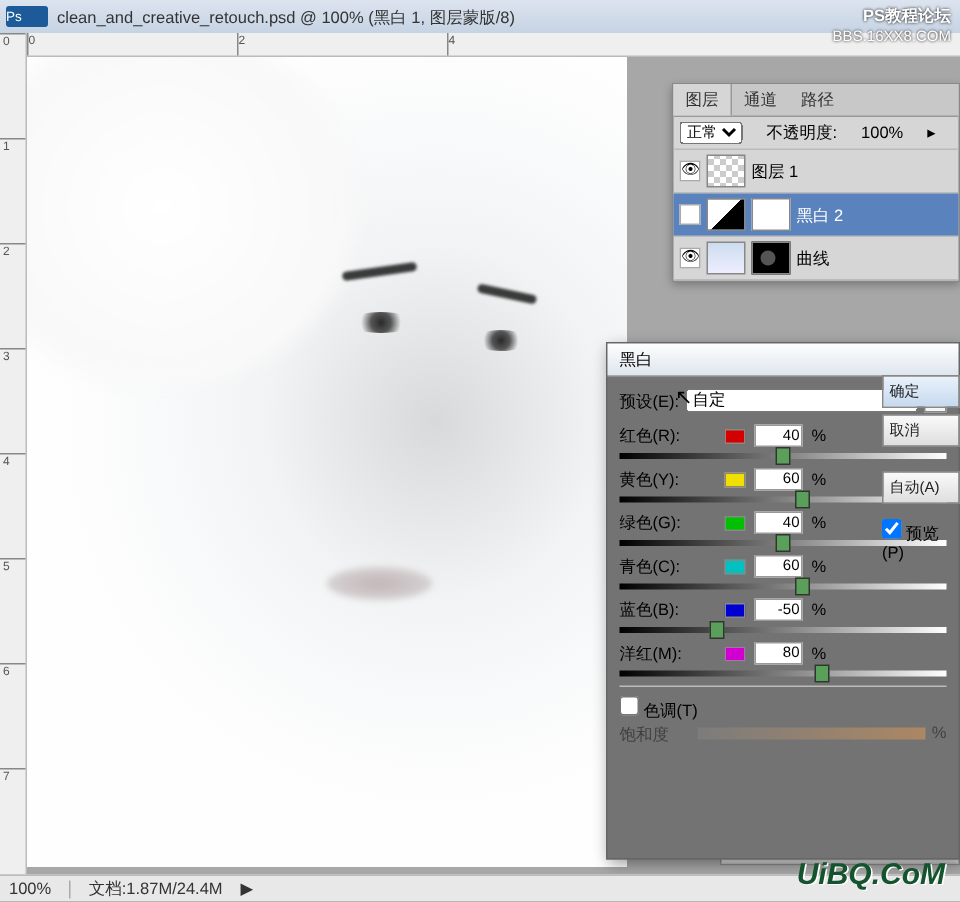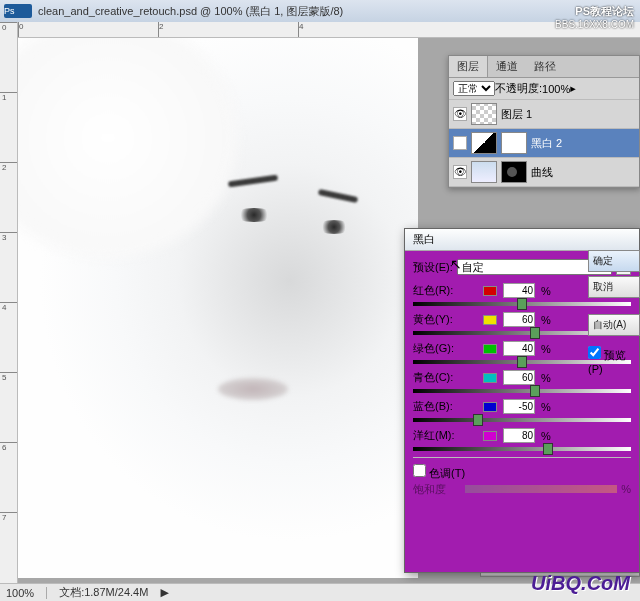--- a/index.html
+++ b/index.html
@@ -18,52 +18,52 @@
 .brow{position:absolute;width:50px;height:6px;background:#3a3a3a;border-radius:3px;filter:blur(1px)}
 .lips{position:absolute;left:200px;top:340px;width:70px;height:22px;background:radial-gradient(ellipse,#c2b5b8,#ddd);border-radius:50%;filter:blur(2px)}
 .fur{position:absolute;top:-20px;left:-40px;width:260px;height:240px;background:radial-gradient(circle at 50% 50%,#fff,#f5f5f5);border-radius:50%;filter:blur(6px)}
 .statusbar{position:absolute;bottom:0;left:0;right:0;height:18px;background:#e8e8e8;border-top:1px solid #bbb;display:flex;align-items:center;padding:0 6px;color:#333;gap:12px}
 .statusbar .sep{width:1px;height:12px;background:#aaa}
 
 .panel{position:absolute;top:55px;right:0;width:192px;background:#d6d6d6;border:1px solid #888;box-shadow:0 2px 6px rgba(0,0,0,.3)}
 .panel-tabs{display:flex;background:#c8c8c8;border-bottom:1px solid #999}
 .panel-tabs span{padding:3px 8px;color:#333}
 .panel-tabs span.act{background:#d6d6d6;border-right:1px solid #999}
-.panel-row{display:flex;align-items:center;padding:3px 4px;border-bottom:1px solid #bbb;gap:0}
+.panel-row{display:flex;align-items:center;padding:3px 4px;border-bottom:1px solid #bbb;gap:16px}
 .panel-row select,.panel-row input{font-size:10px}
 .layer{display:flex;align-items:center;padding:3px 4px;border-bottom:1px solid #bbb;gap:4px}
 .layer.sel{background:#5a82bd;color:#fff}
 .eye-ico{width:14px;height:14px;border:1px solid #aaa;background:#fff;text-align:center;font-size:10px;line-height:12px}
 .thumb{width:26px;height:22px;border:1px solid #888;background:#fff}
 .thumb.trans{background:repeating-conic-gradient(#ccc 0 25%,#fff 0 50%) 0/8px 8px}
 .thumb.mask{background:#000;position:relative}
 .thumb.mask::after{content:"";position:absolute;left:5px;top:5px;width:10px;height:10px;background:#555;border-radius:50%}
 .thumb.bw{background:linear-gradient(135deg,#fff 50%,#000 50%)}
 
-.dialog{position:absolute;top:228px;left:404px;width:236px;height:345px;background:#a21caf;border:1px solid #666;box-shadow:2px 3px 10px rgba(0,0,0,.4)}
+.dialog{position:absolute;top:228px;left:404px;width:236px;height:345px;background:#737373;border:1px solid #666;box-shadow:2px 3px 10px rgba(0,0,0,.4)}
 .dlg-title{height:22px;background:linear-gradient(#fdfefe,#dfe6ee);border-bottom:1px solid #aaa;display:flex;align-items:center;padding:0 8px;font-size:11px;justify-content:space-between}
 .dlg-body{padding:8px;position:relative}
 .preset-row{display:flex;align-items:center;gap:4px;margin-bottom:8px}
 .preset-row select{flex:1}
 .color-row{margin-bottom:6px}
 .cr-top{display:flex;align-items:center;gap:6px;margin-bottom:2px}
 .cr-top .lbl{width:64px}
 .swatch{width:14px;height:10px;border:1px solid #888}
 .cr-top input{width:32px;text-align:right;font-size:10px;border:1px solid #999;padding:1px}
 .slider-track{height:4px;background:linear-gradient(90deg,#000,#fff);position:relative;margin:4px 0}
 .slider-thumb{position:absolute;top:-4px;width:10px;height:12px;background:#5aa05a;border:1px solid #333;transform:translateX(-5px);cursor:pointer}
 .tint-sec{border-top:1px solid #bbb;padding-top:6px;margin-top:4px}
 .tint-sec .hue-bar{height:8px;background:linear-gradient(90deg,red,yellow,lime,cyan,blue,magenta,red);margin:4px 0}
 .tint-sec .sat-bar{height:8px;background:linear-gradient(90deg,#888,#f0a050);margin:4px 0}
 .tint-sec .disabled{opacity:.45}
 .btn{background:linear-gradient(#fafafa,#dedede);border:1px solid #888;padding:3px 4px;text-align:left;font-size:10px;color:#222;cursor:pointer}
 
 .watermark{position:absolute;top:4px;right:6px;text-align:right;color:#fff;font-weight:bold;font-size:12px;text-shadow:0 0 2px #000;line-height:14px}
 .watermark .sub{font-size:10px;font-weight:normal}
-.uibq{position:absolute;bottom:6px;right:10px;color:#4c1d95;font-weight:bold;font-size:20px;font-style:italic;text-shadow:1px 1px 0 #fff}
+.uibq{position:absolute;bottom:6px;right:10px;color:#14532d;font-weight:bold;font-size:20px;font-style:italic;text-shadow:1px 1px 0 #fff}
 .layer-bottom{position:absolute;top:546px;right:0;width:160px;background:#d6d6d6;border:1px solid #888}
 .cursor{position:absolute;top:256px;left:450px;font-size:14px;color:#000}
 </style>
 </head>
 <body>
 
 <div class="titlebar">
   <span class="ps-ico">Ps</span>
   <span>clean_and_creative_retouch.psd @ 100% (黑白 1, 图层蒙版/8)</span>
 </div>

